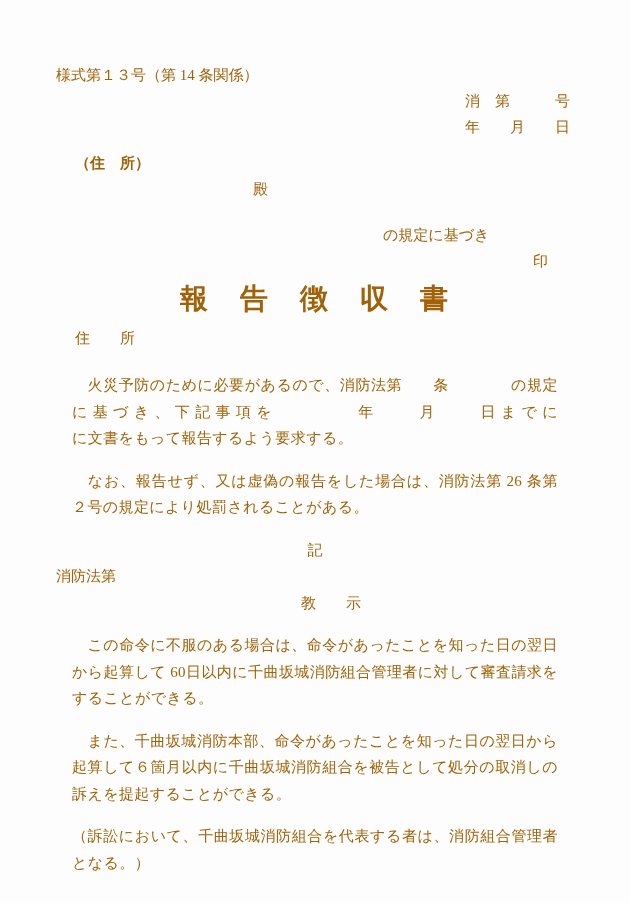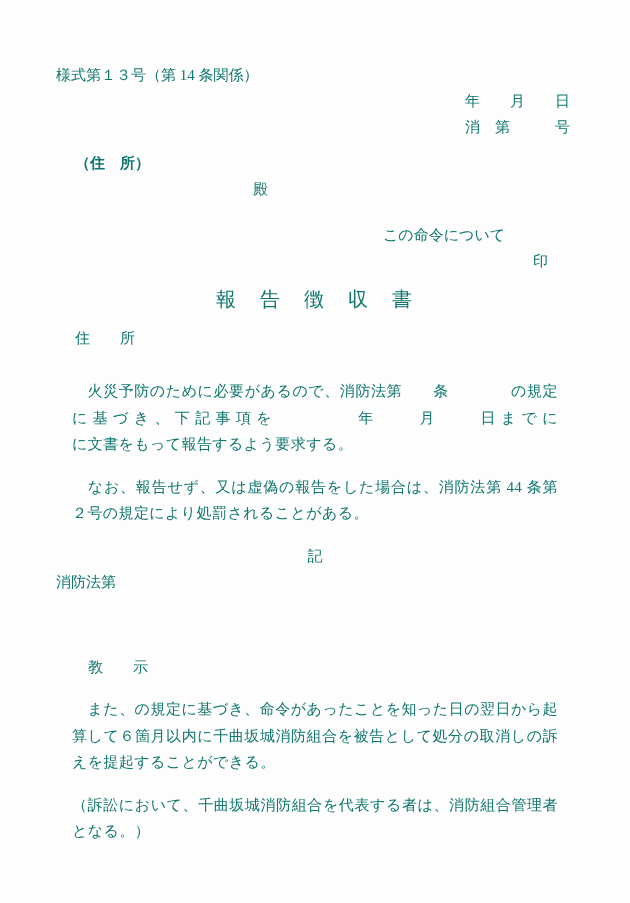--- a/index.html
+++ b/index.html
@@ -8,95 +8,96 @@
     width: 630px;
     height: 903px;
     background: #ffffff;
     overflow: hidden;
   }
   .page {
     position: relative;
     width: 630px;
     height: 903px;
     background: #fdfdfd;
-    color: #0f766e;
+    color: #a16207;
     font-family: "Liberation Serif", "DejaVu Serif", serif;
     font-size: 15px;
     box-sizing: border-box;
     padding: 62px 56px 0 56px;
   }
   .line { line-height: 26px; white-space: pre; }
   .right { text-align: right; padding-right: 4px; }
   .address-label { margin-top: 10px; margin-left: 19px; font-weight: bold; }
   .dono { margin-left: 197px; }
   .issuer { margin-top: 20px; margin-left: 327px; }
   .seal { margin-left: 477px; }
   .title {
     margin: 10px 0 0 0;
-    font-size: 20px;
-    font-weight: 400;
+    font-size: 28px;
+    font-weight: 700;
     text-align: center;
     line-height: 30px;
     letter-spacing: 2px;
     white-space: pre;
   }
   .field {
     margin-left: 19px;
     line-height: 31px;
     white-space: pre;
   }
-  .fields { margin-top: 9px; margin-bottom: 24px; }
+  .fields { margin-top: 9px; margin-bottom: 18px; }
   .para {
     margin: 16px;
     line-height: 26.5px;
     text-align: justify;
     letter-spacing: 0.4px;
   }
   .ki { text-align: center; line-height: 26.5px; }
   .report-content { line-height: 26.5px; }
   .kyoji-heading {
-    margin-top: 58px;
     margin-left: 32px;
     line-height: 26.5px;
     white-space: pre;
+    text-align: center;
   }
 </style>
 </head>
 <body>
 
 <div class="page">
 
   <div class="line">様式第１３号（第 14 条関係）</div>
 
+  <div class="line right">消　第　　　号</div>
+
   <div class="line right">年　　月　　日</div>
-
-  <div class="line right">消　第　　　号</div>
 
   <div class="line address-label">（住　所）</div>
 
   <div class="line dono">殿</div>
 
-  <div class="line issuer">この命令について</div>
+  <div class="line issuer">の規定に基づき</div>
 
   <div class="line seal">印</div>
 
   <h1 class="title">報　告　徴　収　書</h1>
 
   <div class="fields">
     <div class="field">住　　所</div>
   </div>
 
   <p class="para">　火災予防のために必要があるので、消防法第　　条　　　　の規定に基づき、下記事項を　　　　年　　月　　日までに　　　　　　　　に文書をもって報告するよう要求する。</p>
 
-  <p class="para">　なお、報告せず、又は虚偽の報告をした場合は、消防法第 44 条第２号の規定により処罰されることがある。</p>
+  <p class="para">　なお、報告せず、又は虚偽の報告をした場合は、消防法第 26 条第２号の規定により処罰されることがある。</p>
 
   <div class="ki">記</div>
 
   <div class="report-content">消防法第</div>
 
   <div class="kyoji-heading">教　　示</div>
 
+  <p class="para">　この命令に不服のある場合は、命令があったことを知った日の翌日から起算して 60日以内に千曲坂城消防組合管理者に対して審査請求をすることができる。</p>
 
-  <p class="para">　また、の規定に基づき、命令があったことを知った日の翌日から起算して６箇月以内に千曲坂城消防組合を被告として処分の取消しの訴えを提起することができる。</p>
+  <p class="para">　また、千曲坂城消防本部、命令があったことを知った日の翌日から起算して６箇月以内に千曲坂城消防組合を被告として処分の取消しの訴えを提起することができる。</p>
 
   <p class="para">（訴訟において、千曲坂城消防組合を代表する者は、消防組合管理者となる。）</p>
 
 </div>
 
 </body></html>

